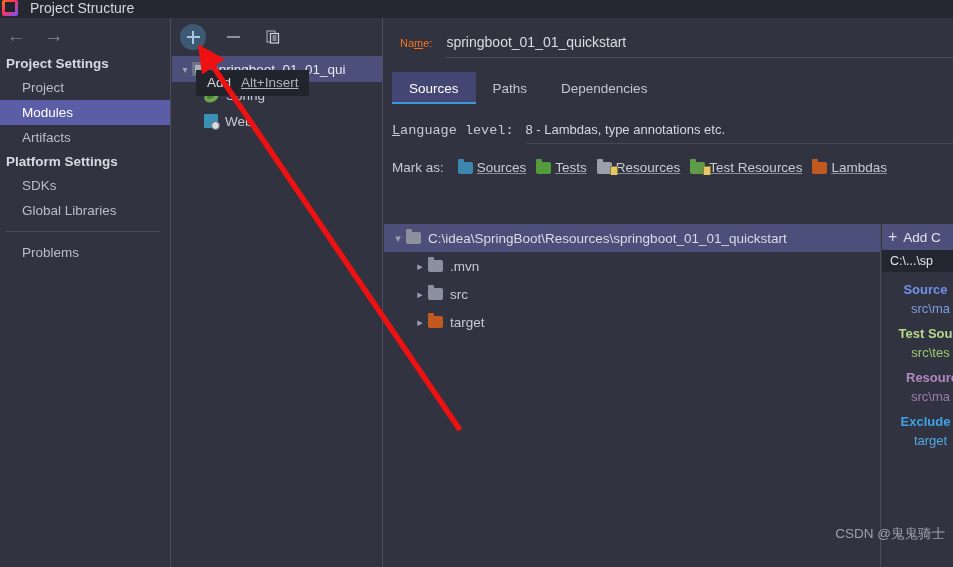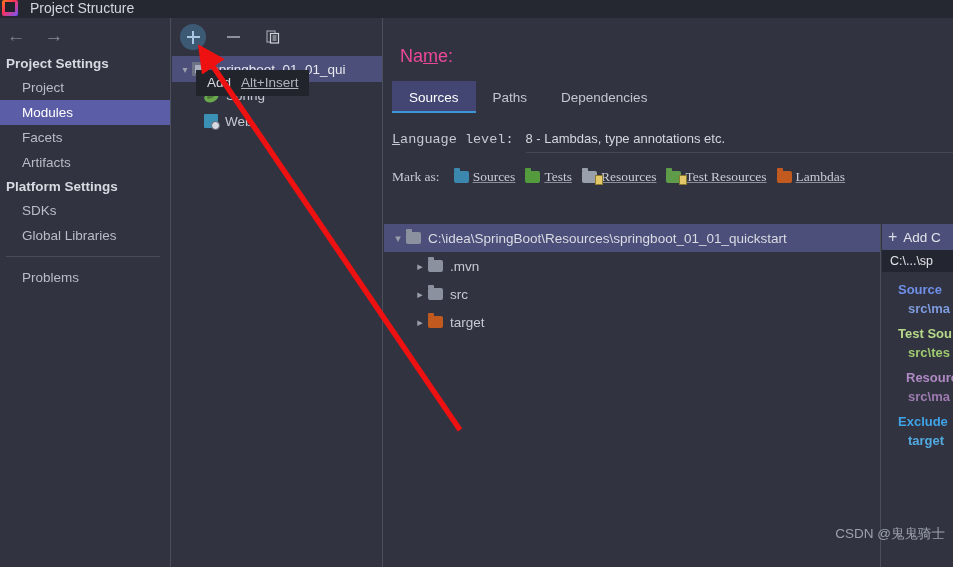--- a/index.html
+++ b/index.html
@@ -231,25 +231,24 @@
     position: absolute; left: 384px; top: 18px;
     width: 569px; height: 549px;
     background: #313440;
     box-sizing: border-box;
   }
   .name-row {
     display: flex; align-items: baseline;
     padding: 16px 0 0 16px;
   }
   .name-label {
-    color: #ec4899;
-    font-size: 18px;
+    color: #f97316;
+    font-size: 11px;
     margin-right: 14px;
     white-space: nowrap;
-    margin-top: 12px;
   }
   .uline { text-decoration: underline; }
   .name-value {
     color: #d9dce2;
     font-size: 14px;
     flex: 1 1 auto;
     border-bottom: 1px solid #4b4f5c;
     padding-bottom: 7px;
     margin-right: 0;
   }
@@ -292,21 +291,20 @@
     border-bottom: 1px solid #444854;
     padding-bottom: 6px;
   }
 
   .markas-row {
     display: flex; align-items: center;
     padding: 16px 0 0 8px;
     gap: 0px;
     white-space: nowrap;
     overflow: hidden;
-    font-family: Liberation Serif, serif;
   }
   .markas-label {
     color: #c6cad2; font-size: 13.5px;
     margin-right: 14px;
   }
   .mark-item {
     display: flex; align-items: center;
     margin-right: 10px;
     color: #c8ccd4;
     font-size: 13.5px;
@@ -398,23 +396,23 @@
   }
   .add-plus { font-size: 16px; color:#d7dae0; line-height:1; }
   .path-chip {
     background: #232630;
     color: #e3e5ea;
     font-weight: normal;
     font-size: 12.5px;
     padding: 4px 0 4px 8px;
     white-space: nowrap;
   }
-  .fgroup { padding: 10px 0 0 16px; white-space: nowrap; }
+  .fgroup { padding: 10px 0 0 16px; white-space: nowrap; text-align: center; }
   .fgroup-title { font-weight: bold; font-size: 13px; }
-  .fgroup-path { font-size: 13px; padding-left: 10px; padding-top: 4px; font-weight: bold; }
+  .fgroup-path { font-size: 13px; padding-left: 10px; padding-top: 4px; }
   .c-source  { color:#6f8fe8; }
   .c-source-p{ color:#7e9bdd; }
   .c-test    { color:#b6d98a; }
   .c-test-p  { color:#9ec96f; }
   .c-res     { color:#b089c4;margin-left:8px; }
   .c-res-p   { color:#9d7ab0; }
   .c-excl    { color:#3fa3e8; }
   .c-excl-p  { color:#52a9e0; }
 
   
@@ -447,21 +445,20 @@
 
   <div class="sidebar">
     <div class="nav-arrows">
       <div class="nav-arrow disabled">←</div>
       <div class="nav-arrow">→</div>
     </div>
 
     <div class="side-group-title">Project Settings</div>
     <div class="side-item">Project</div>
     <div class="side-item selected">Modules</div>
-    <div class="side-item">Facets</div>
     <div class="side-item">Artifacts</div>
 
     <div class="side-group-title">Platform Settings</div>
     <div class="side-item">SDKs</div>
     <div class="side-item">Global Libraries</div>
 
     <div class="side-sep"></div>
 
     <div class="side-item">Problems</div>
   </div>
@@ -505,20 +502,21 @@
 
   <div class="tooltip">
     <span>Add</span>
     <span class="shortcut">Alt+Insert</span>
   </div>
 
   <div class="detail">
 
     <div class="name-row">
       <span class="name-label">Na<span class="uline">m</span>e:</span>
+      <span class="name-value">springboot_01_01_quickstart</span>
     </div>
 
     <div class="tabs">
       <div class="tab active">Sources</div>
       <div class="tab">Paths</div>
       <div class="tab">Dependencies</div>
     </div>
 
     <div class="lang-row">
       <span class="lang-label"><span class="uline">L</span><span>anguage level:</span></span>

